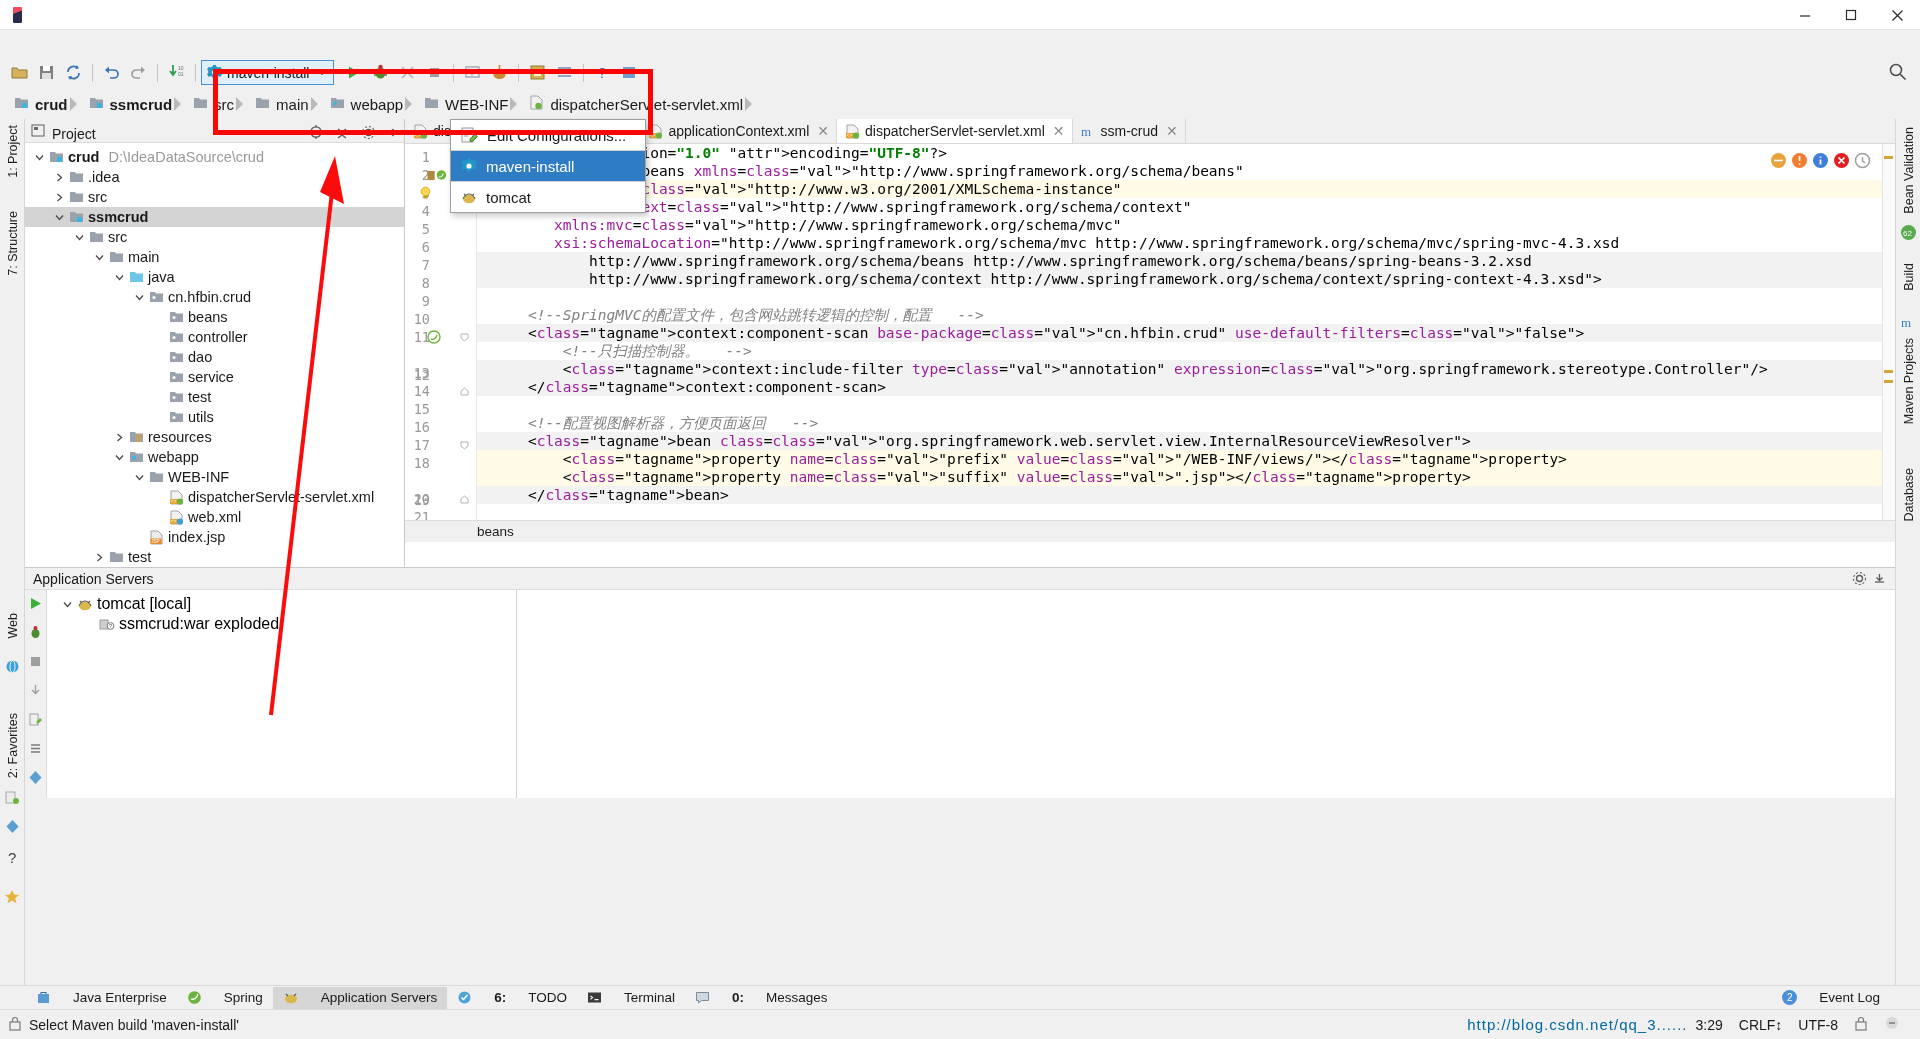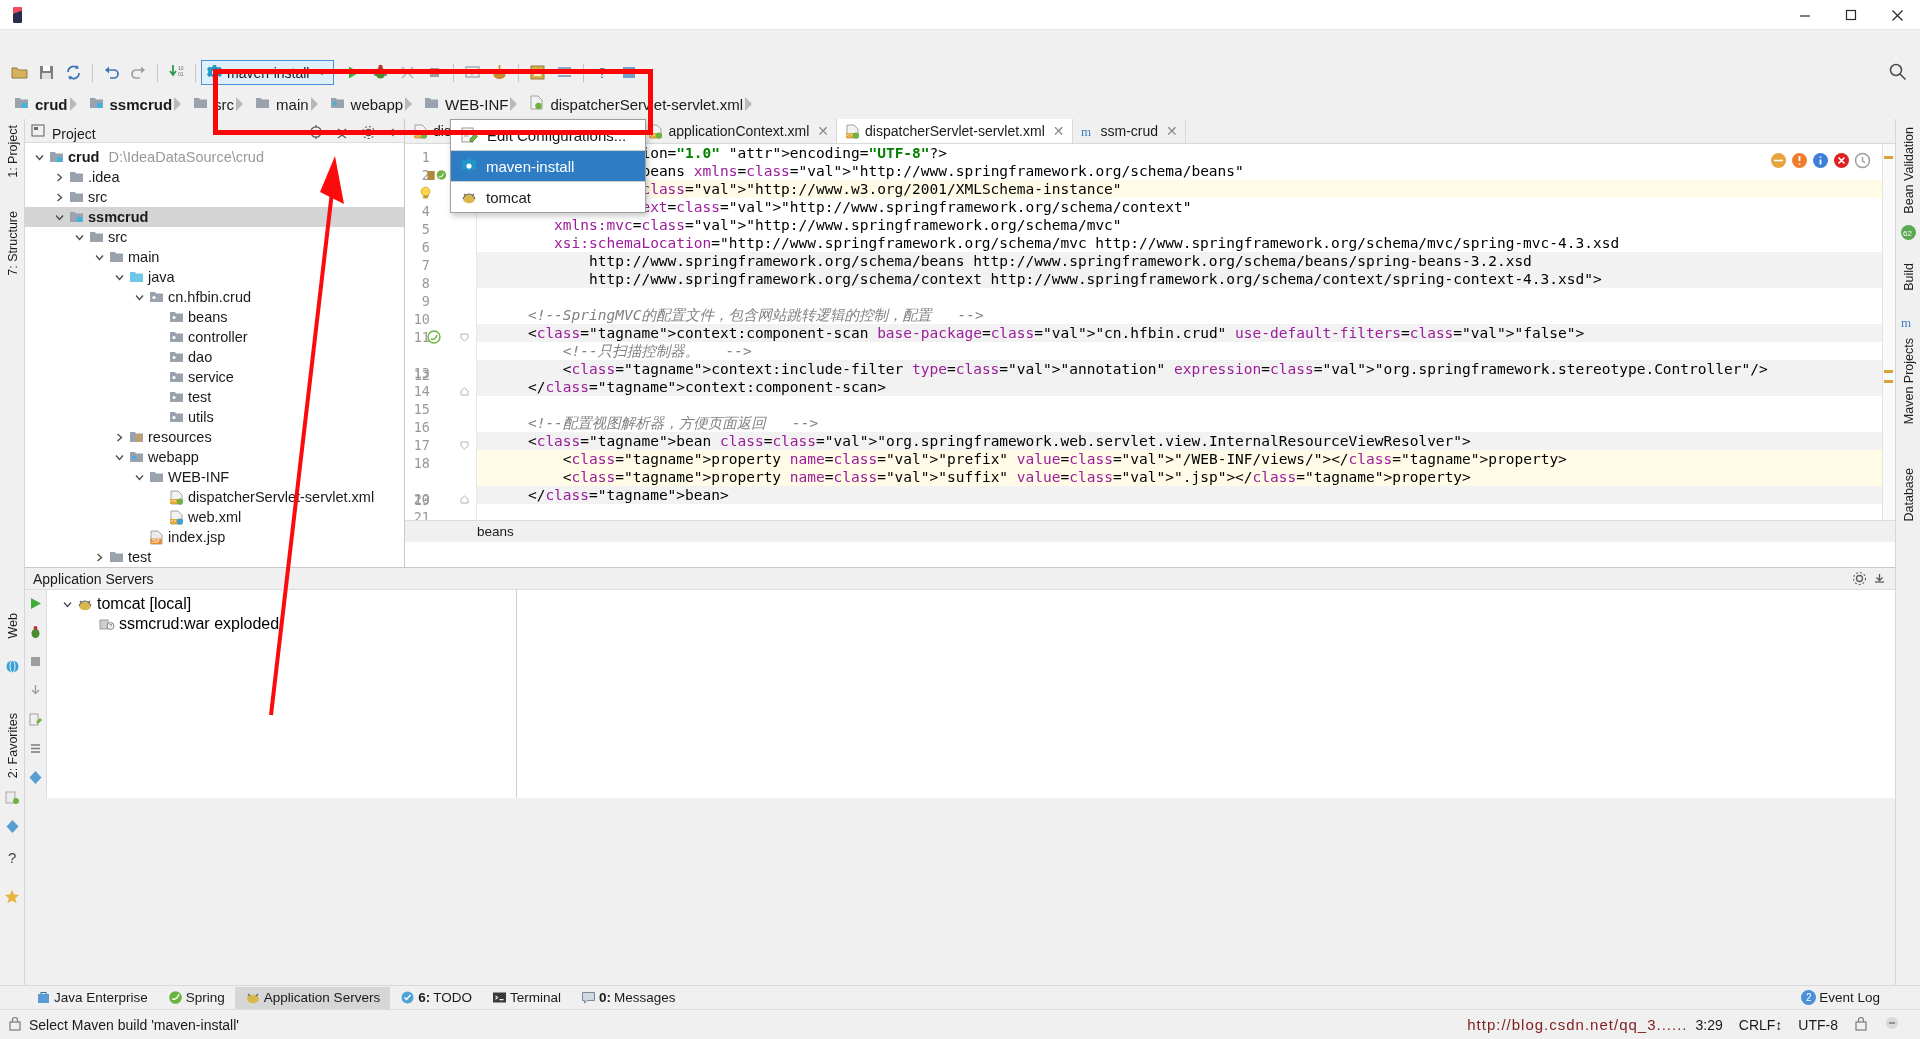--- a/index.html
+++ b/index.html
@@ -221,36 +221,36 @@
   .appsrv-tree { width: 470px; background: #ffffff; border-right: 1px solid #d0d0d0; padding-top: 4px; }
   .appsrv-right { flex: 1; background: #ffffff; }
 
   
   .bottombar {
     position: absolute; left: 0; bottom: 30px; width: 1920px; height: 24px;
     background: #f0f0f0; display: flex; align-items: center; padding-left: 26px;
     border-top: 1px solid #d9d9d9;
   }
   .bbtn {
-    display: flex; align-items: center; gap: 3px; padding: 2px 10px;
+    display: flex; align-items: center; gap: 22px; padding: 2px 10px;
     font-size: 13.5px; color: #1a1a1a; height: 22px; white-space: nowrap;
   }
   .bbtn.active { background: #d6d6d6; }
   .bbtn .num { font-weight: bold; }
   .bottombar .spacer { flex: 1; }
 
   
   .statusbar {
     position: absolute; left: 0; bottom: 0; width: 1920px; height: 30px;
     background: #f0f0f0; display: flex; align-items: center; padding-left: 8px;
     font-size: 14px; color: #1a1a1a; border-top: 1px solid #dcdcdc;
   }
   .statusbar .spacer { flex: 1; }
   .st-item { padding: 0 8px; white-space: nowrap; }
-  .watermark { color: #7f1d1d; font-size: 15px; letter-spacing: 1px; }
+  .watermark { color: #0369a1; font-size: 15px; letter-spacing: 1px; }
 
   
   .dropdown {
     position: absolute; left: 450px; top: 119px; width: 196px;
     background: #ffffff; border: 1px solid #a0a0a0; z-index: 80;
     box-shadow: 2px 3px 6px rgba(0,0,0,0.22);
   }
   .dd-item {
     height: 30px; display: flex; align-items: center; gap: 9px;
     padding: 0 10px; font-size: 15px; color: #1a1a1a; white-space: nowrap;

